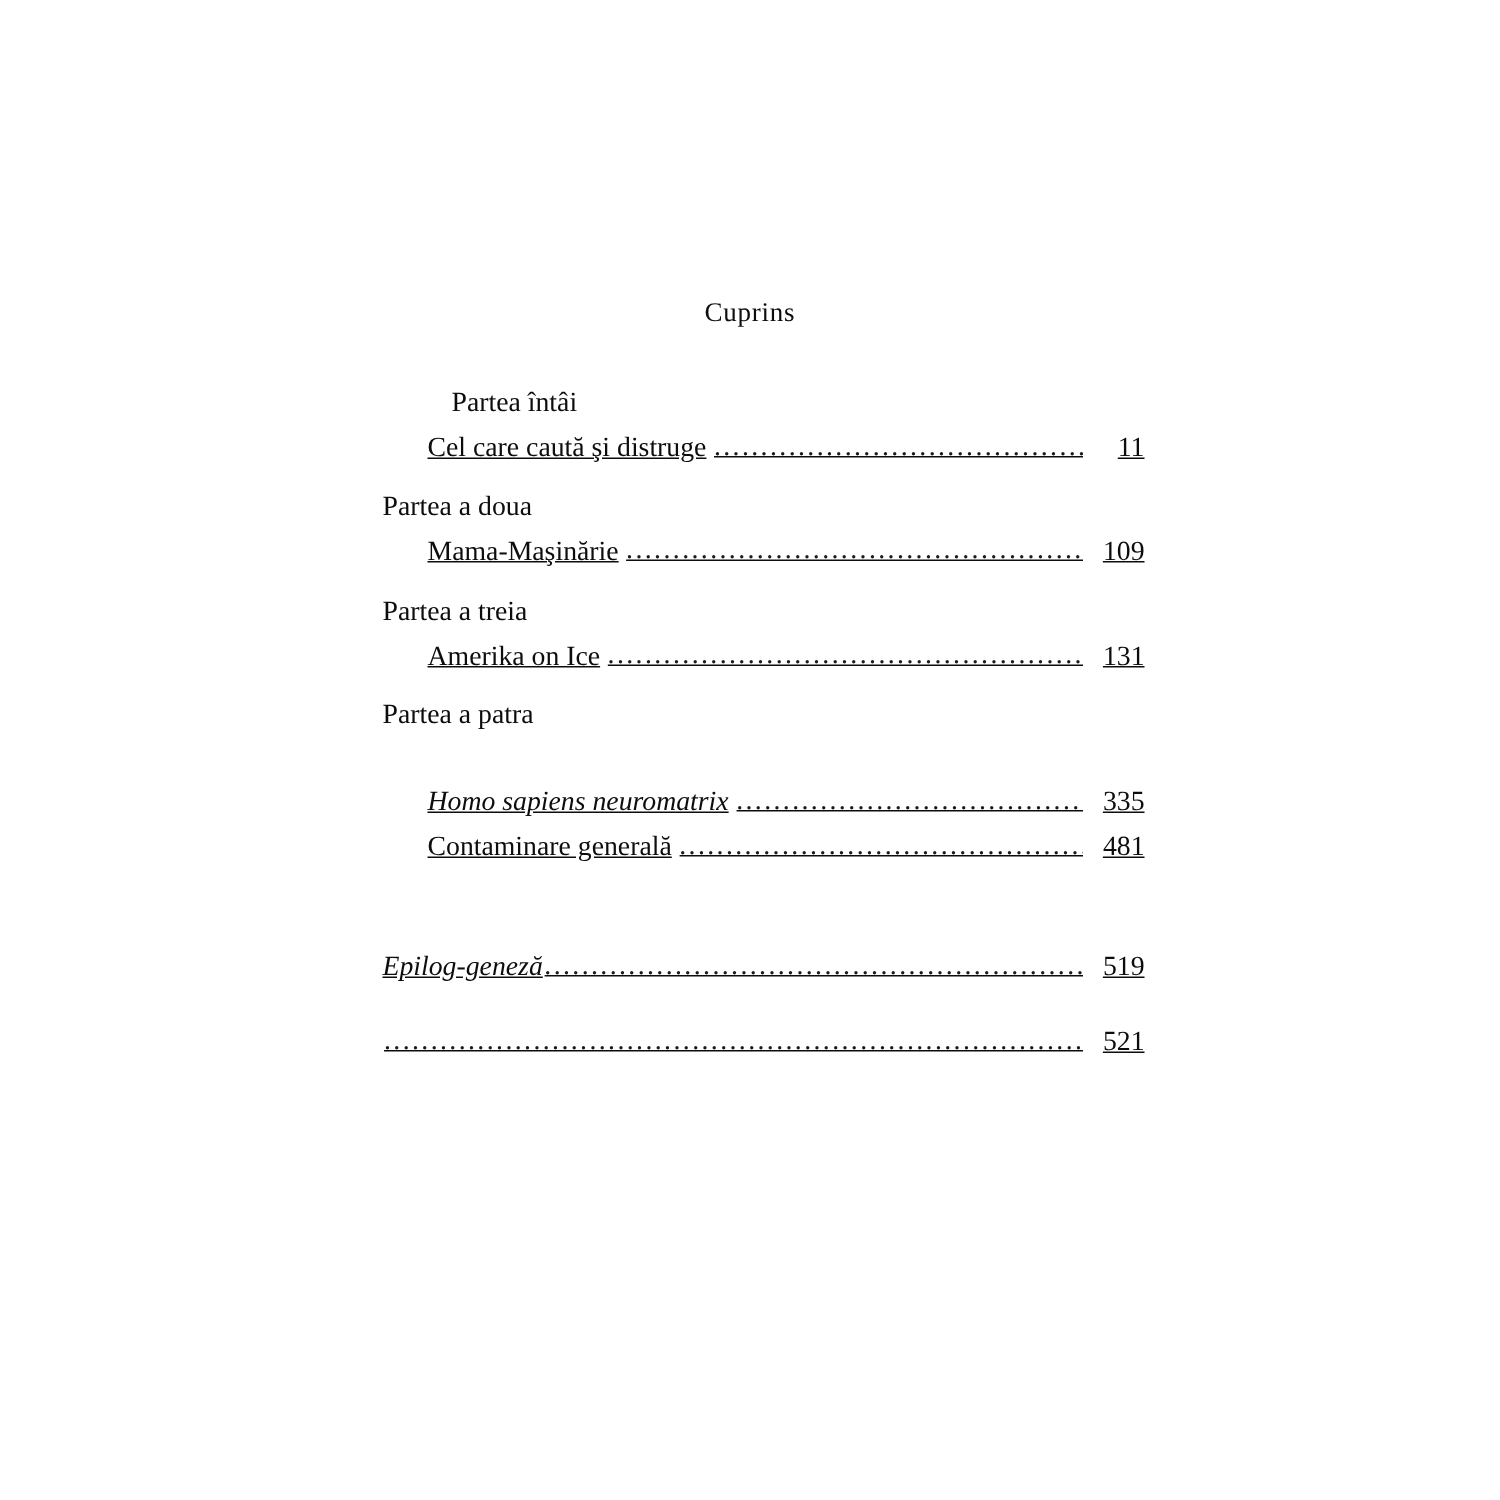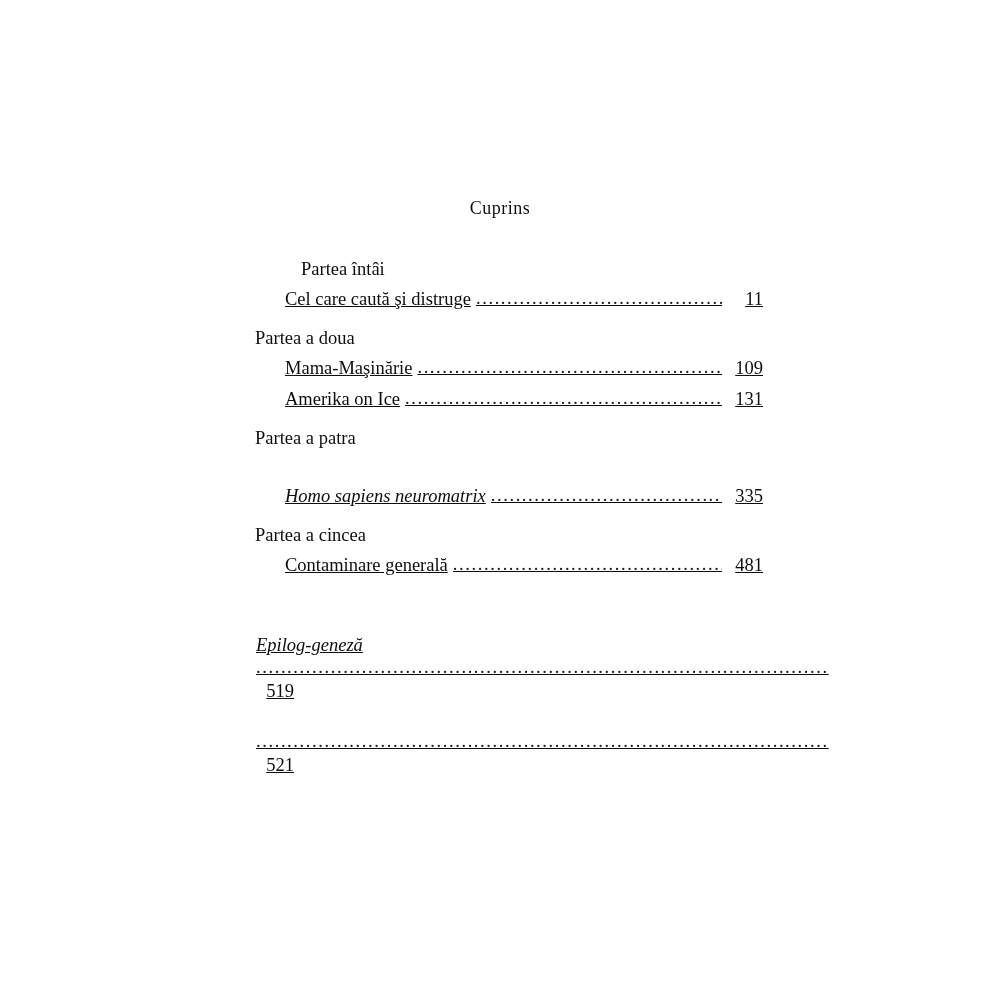--- a/index.html
+++ b/index.html
@@ -69,21 +69,21 @@
     color: #1a1a1a;
     transform: translateY(-1px);
   }
   .entry .epage {
     flex: 0 0 auto;
     text-align: right;
     min-width: 38px;
     white-space: nowrap;
   }
   .entry.italic .etitle { font-style: italic; margin-top: 28px; }
-  .entry.flush { padding-left: 0; flex-direction: column; }
+  .entry.flush { padding-left: 0; }
   .entry.tight-leader .leader { margin-left: 1px; }
 
   .spacer-lg { height: 22px; }
   .spacer-md { height: 20px; }
 </style>
 </head>
 <body>
 
 <div class="page">
 
@@ -98,34 +98,34 @@
       <span class="epage">11</span>
     </div>
 
     <div class="part-label">Partea a doua</div>
     <div class="entry">
       <span class="etitle">Mama-Maşinărie</span>
       <span class="leader">............................................................................................</span>
       <span class="epage">109</span>
     </div>
 
+    <div class="part-label">Partea a treia</div>
     <div class="entry">
       <span class="etitle">Amerika on Ice</span>
       <span class="leader">............................................................................................</span>
       <span class="epage">131</span>
     </div>
 
     <div class="part-label">Partea a patra</div>
     <div class="entry italic">
       <span class="etitle">Homo sapiens neuromatrix</span>
       <span class="leader">............................................................................................</span>
       <span class="epage">335</span>
     </div>
 
-    <div class="part-label">Partea a cincea</div>
     <div class="entry">
       <span class="etitle">Contaminare generală</span>
       <span class="leader">............................................................................................</span>
       <span class="epage">481</span>
     </div>
 
     <div class="spacer-lg"></div>
 
     <div class="entry flush italic tight-leader">
       <span class="etitle">Epilog-geneză</span>

